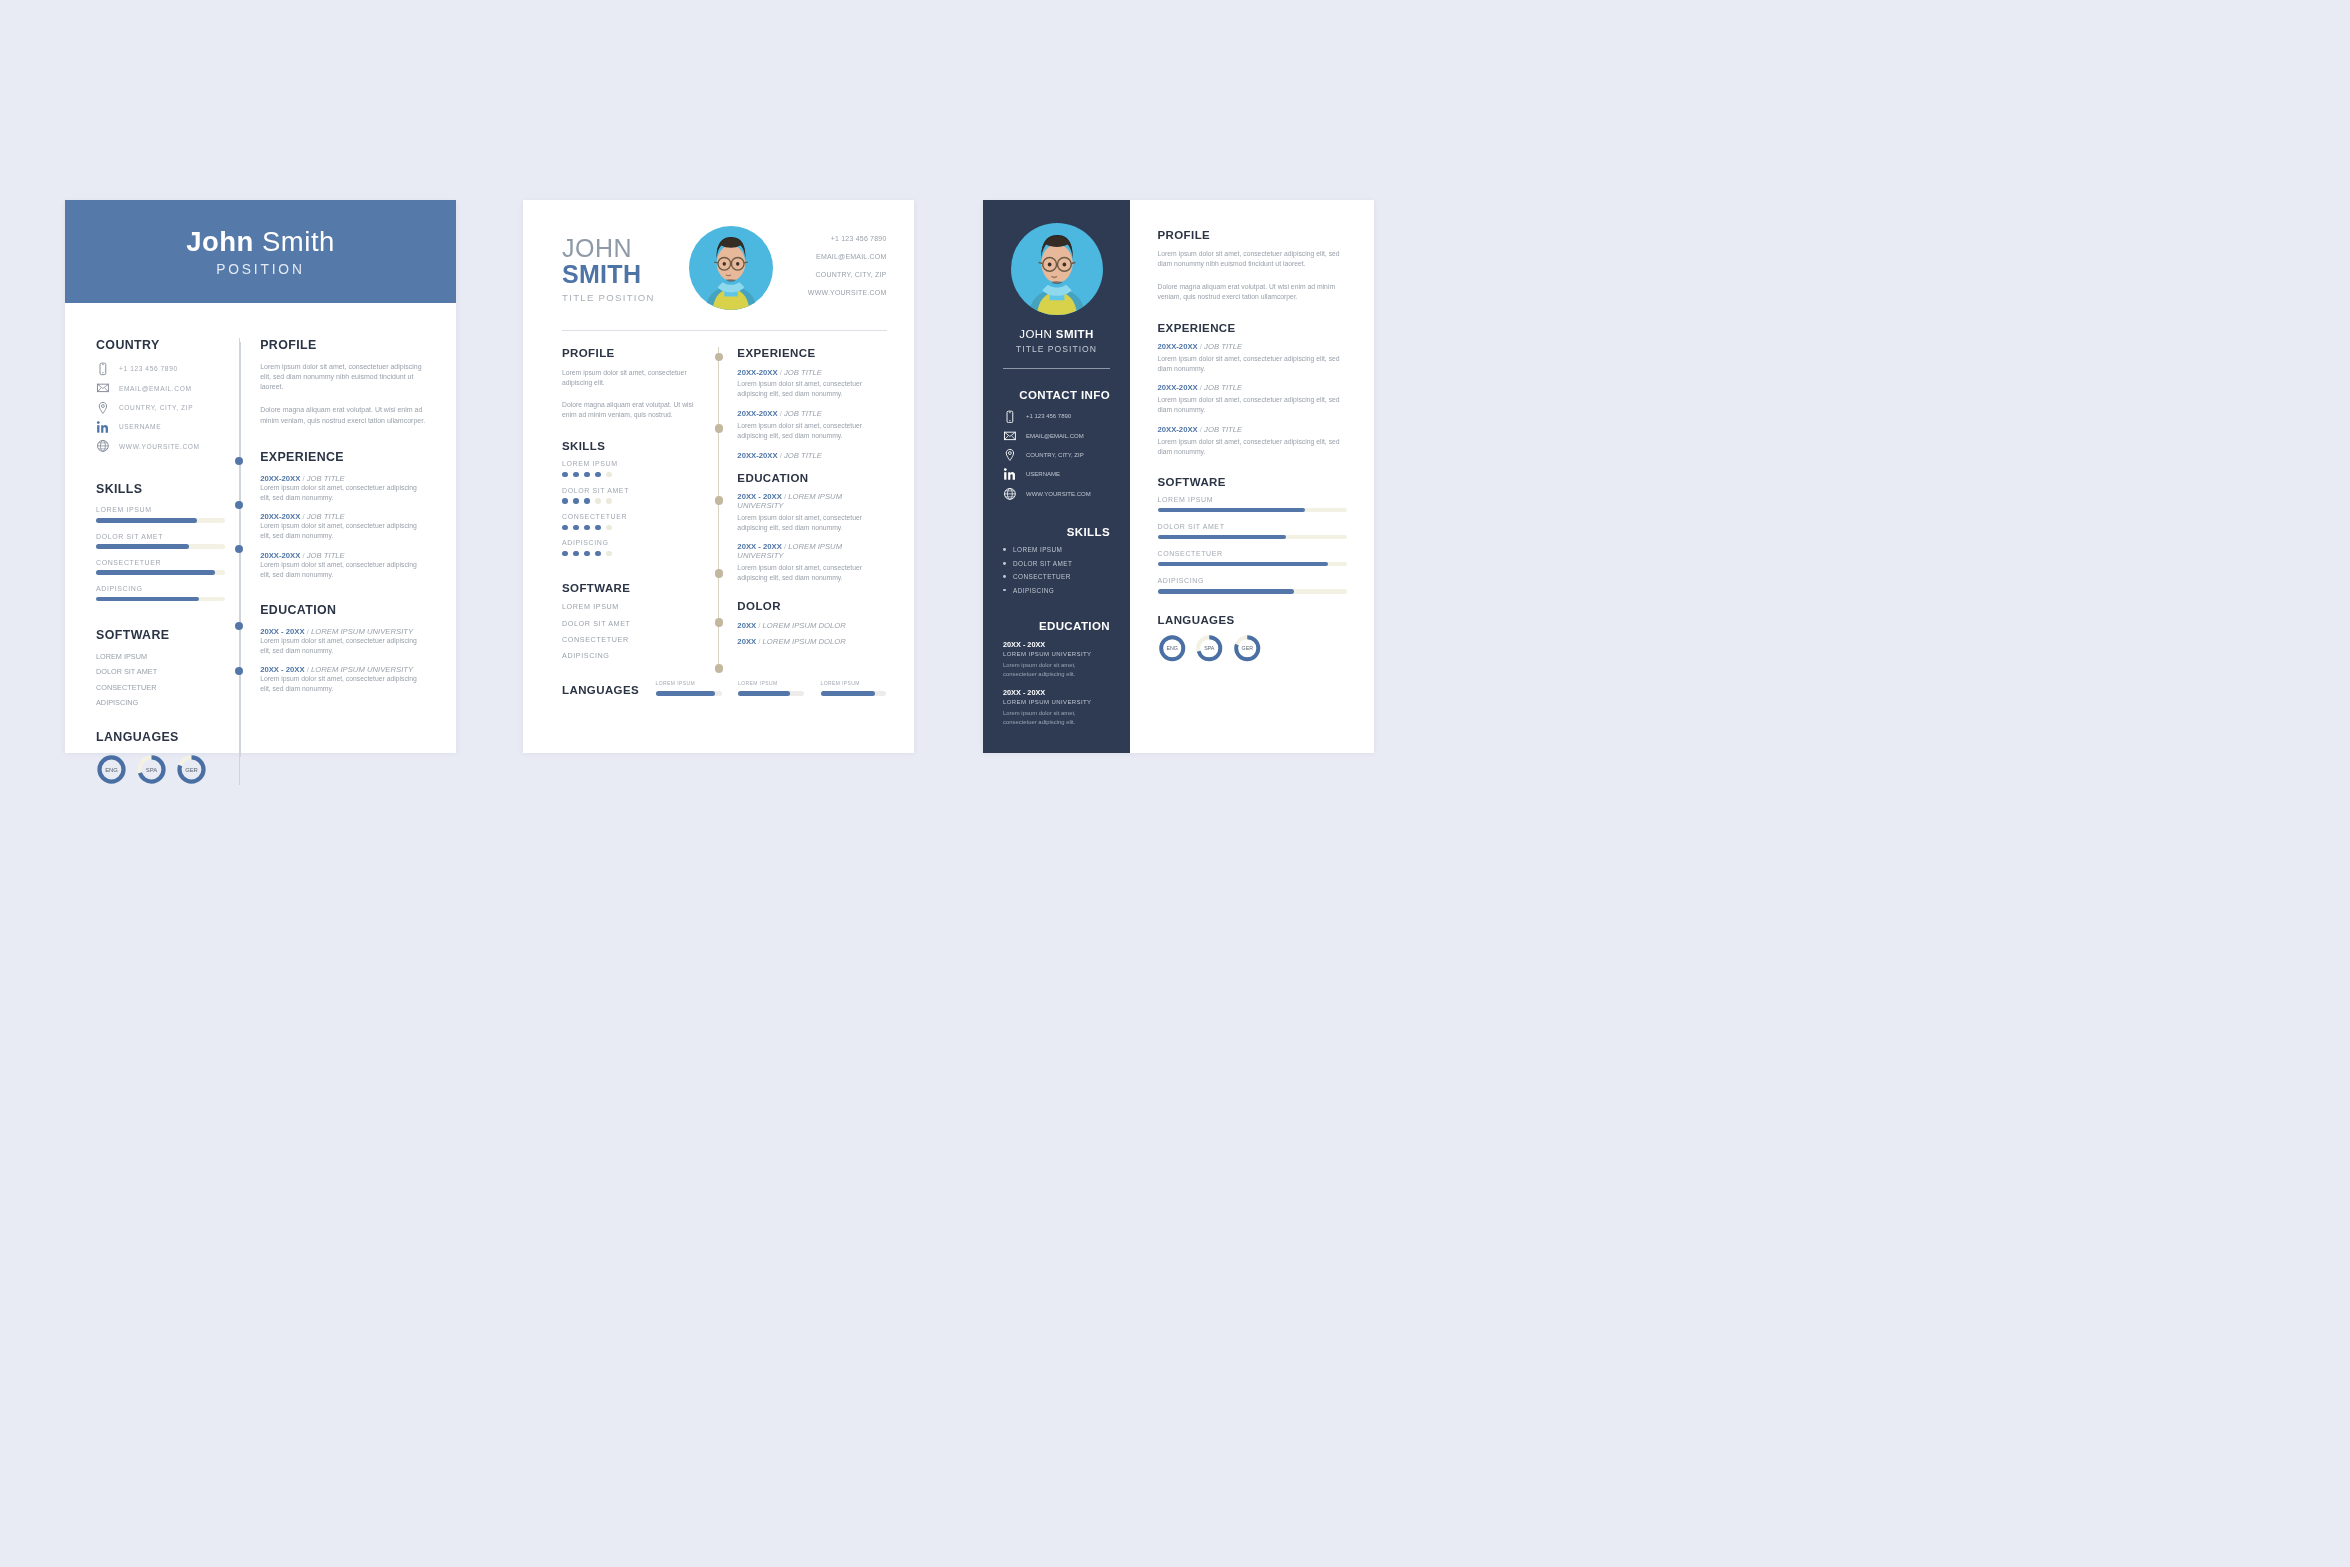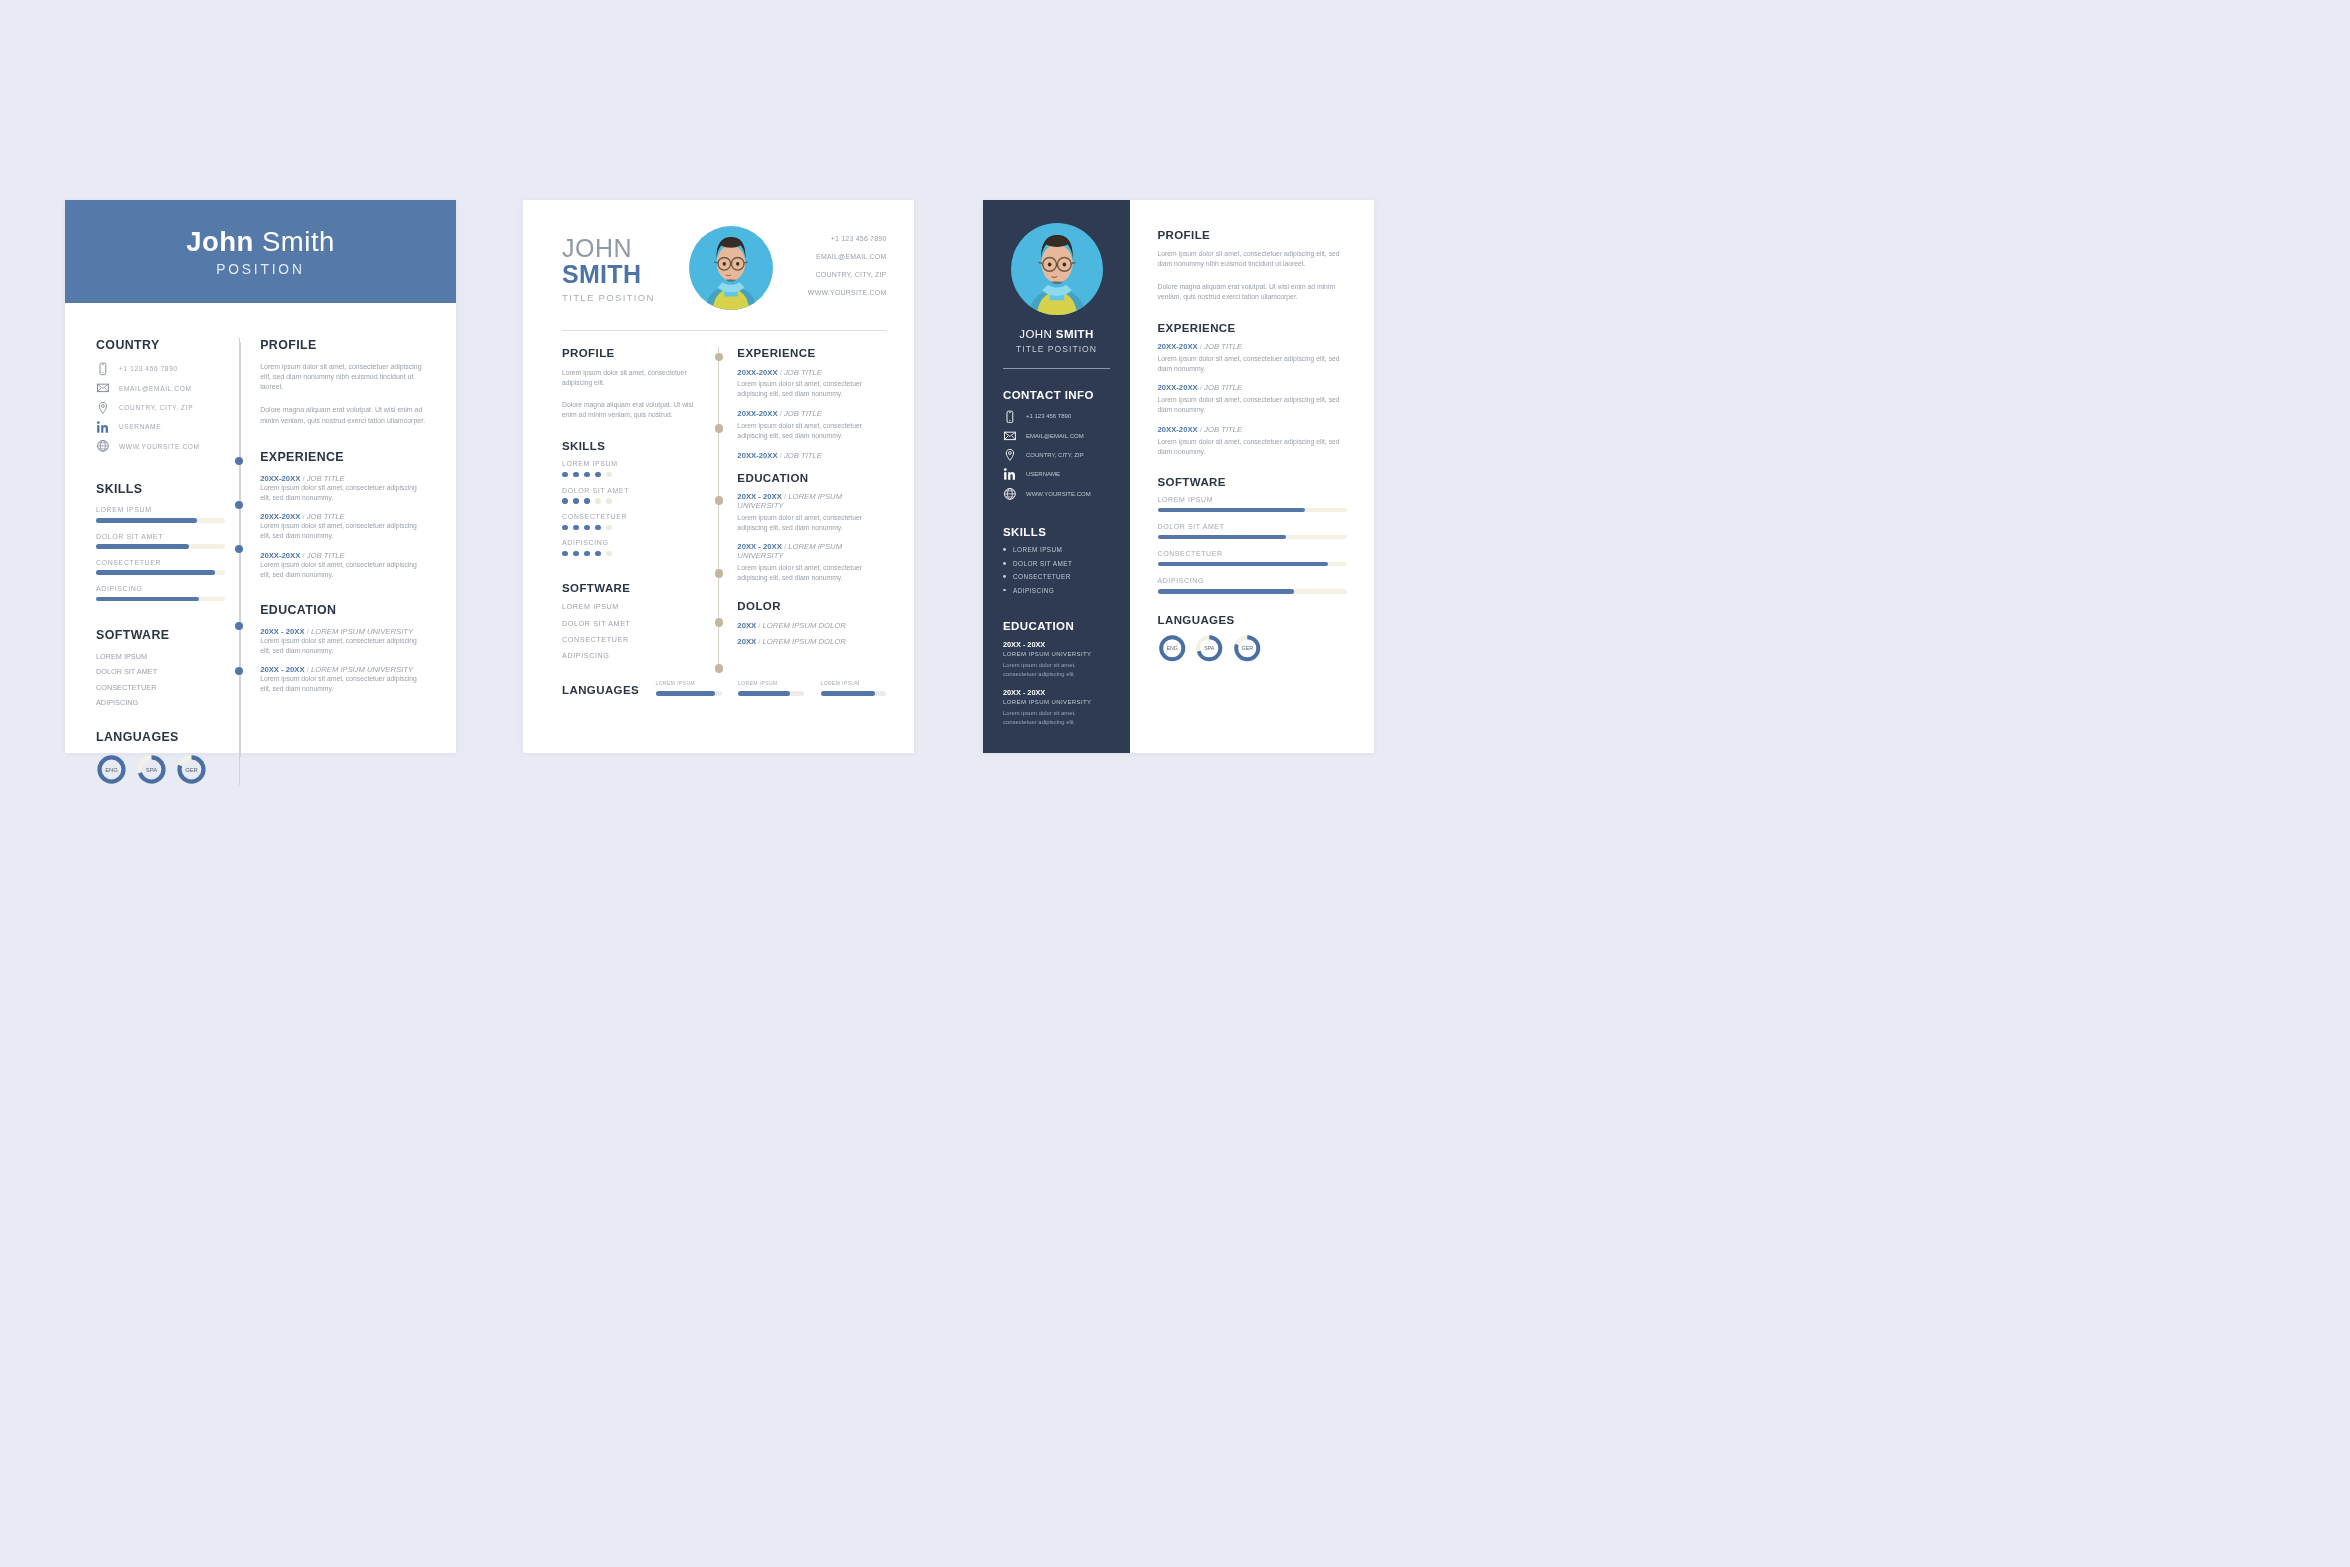--- a/index.html
+++ b/index.html
@@ -85,21 +85,21 @@
 
   
   #card3 { left: 983px; top: 200px; width: 391px; height: 553px; display: flex; }
   #c3-side { width: 147px; flex: 0 0 147px; background: #2e3b52; padding: 23px 20px 0 20px; }
   #c3-photo { width: 92px; height: 92px; border-radius: 50%; overflow: hidden; margin: 0 auto; }
   #c3-side .nm { text-align: center; margin-top: 13px; font-size: 11.5px; color: #fff; letter-spacing: 0.4px; }
   #c3-side .nm span { font-weight: 300; }
   #c3-side .nm b { font-weight: bold; }
   #c3-side .pos { text-align: center; font-size: 8.6px; color: #c5cbd6; letter-spacing: 1px; margin-top: 3.7px; }
   #c3-side .rule { height: 0.9px; background: #8d97a8; margin: 14.7px 0 20px 0; }
-  #c3-side .sec-title { color: #ffffff; font-size: 9.7px; margin-bottom: 9.2px; }
+  #c3-side .sec-title { color: #ffffff; font-size: 9.7px; margin-bottom: 9.2px; text-align: right; }
   #c3-side .ico-row { margin-bottom: 5.5px; font-size: 6px; color: #c0c7d2; }
   #c3-side .bullet-row { display:flex; align-items:center; gap: 7.3px; font-size: 6.4px; color: #c0c7d2; margin-bottom: 6.4px; letter-spacing: 0.4px; }
   #c3-side .bullet-row i { width: 2.8px; height: 2.8px; border-radius: 50%; background: #c0c7d2; display:block; flex:0 0 2.8px; }
   #c3-side .edu-y { font-size: 7.3px; color: #fff; font-weight: bold; margin-bottom: 1.8px; }
   #c3-side .edu-u { font-size: 6px; color: #c0c7d2; letter-spacing: 0.4px; margin-bottom: 3.7px; }
   #c3-side .edu-d { font-size: 5.9px; color: #9aa5b5; line-height: 1.5; margin-bottom: 10px; }
   #c3-main { flex: 1 1 auto; padding: 29px 27.5px 0 27.5px; }
   #card3 .sec-title { font-size: 11.5px; margin-bottom: 8.3px; }
   #card3 .body-txt { font-size: 6.8px; }
   #card3 .exp-h { font-size: 7.7px; margin-bottom: 2.8px; }

